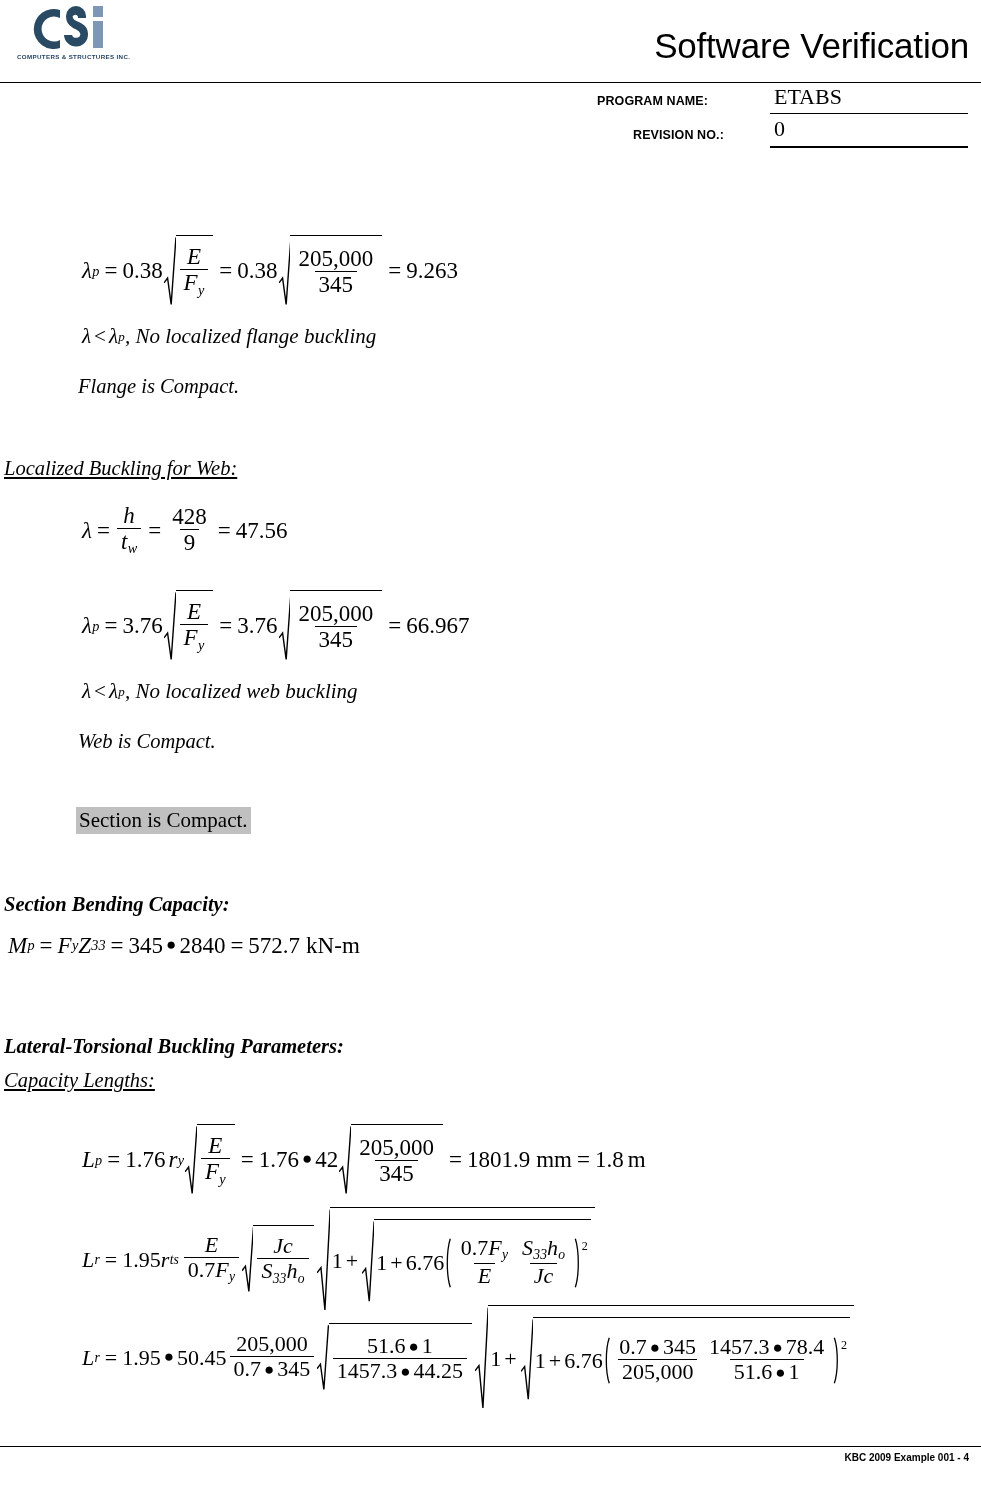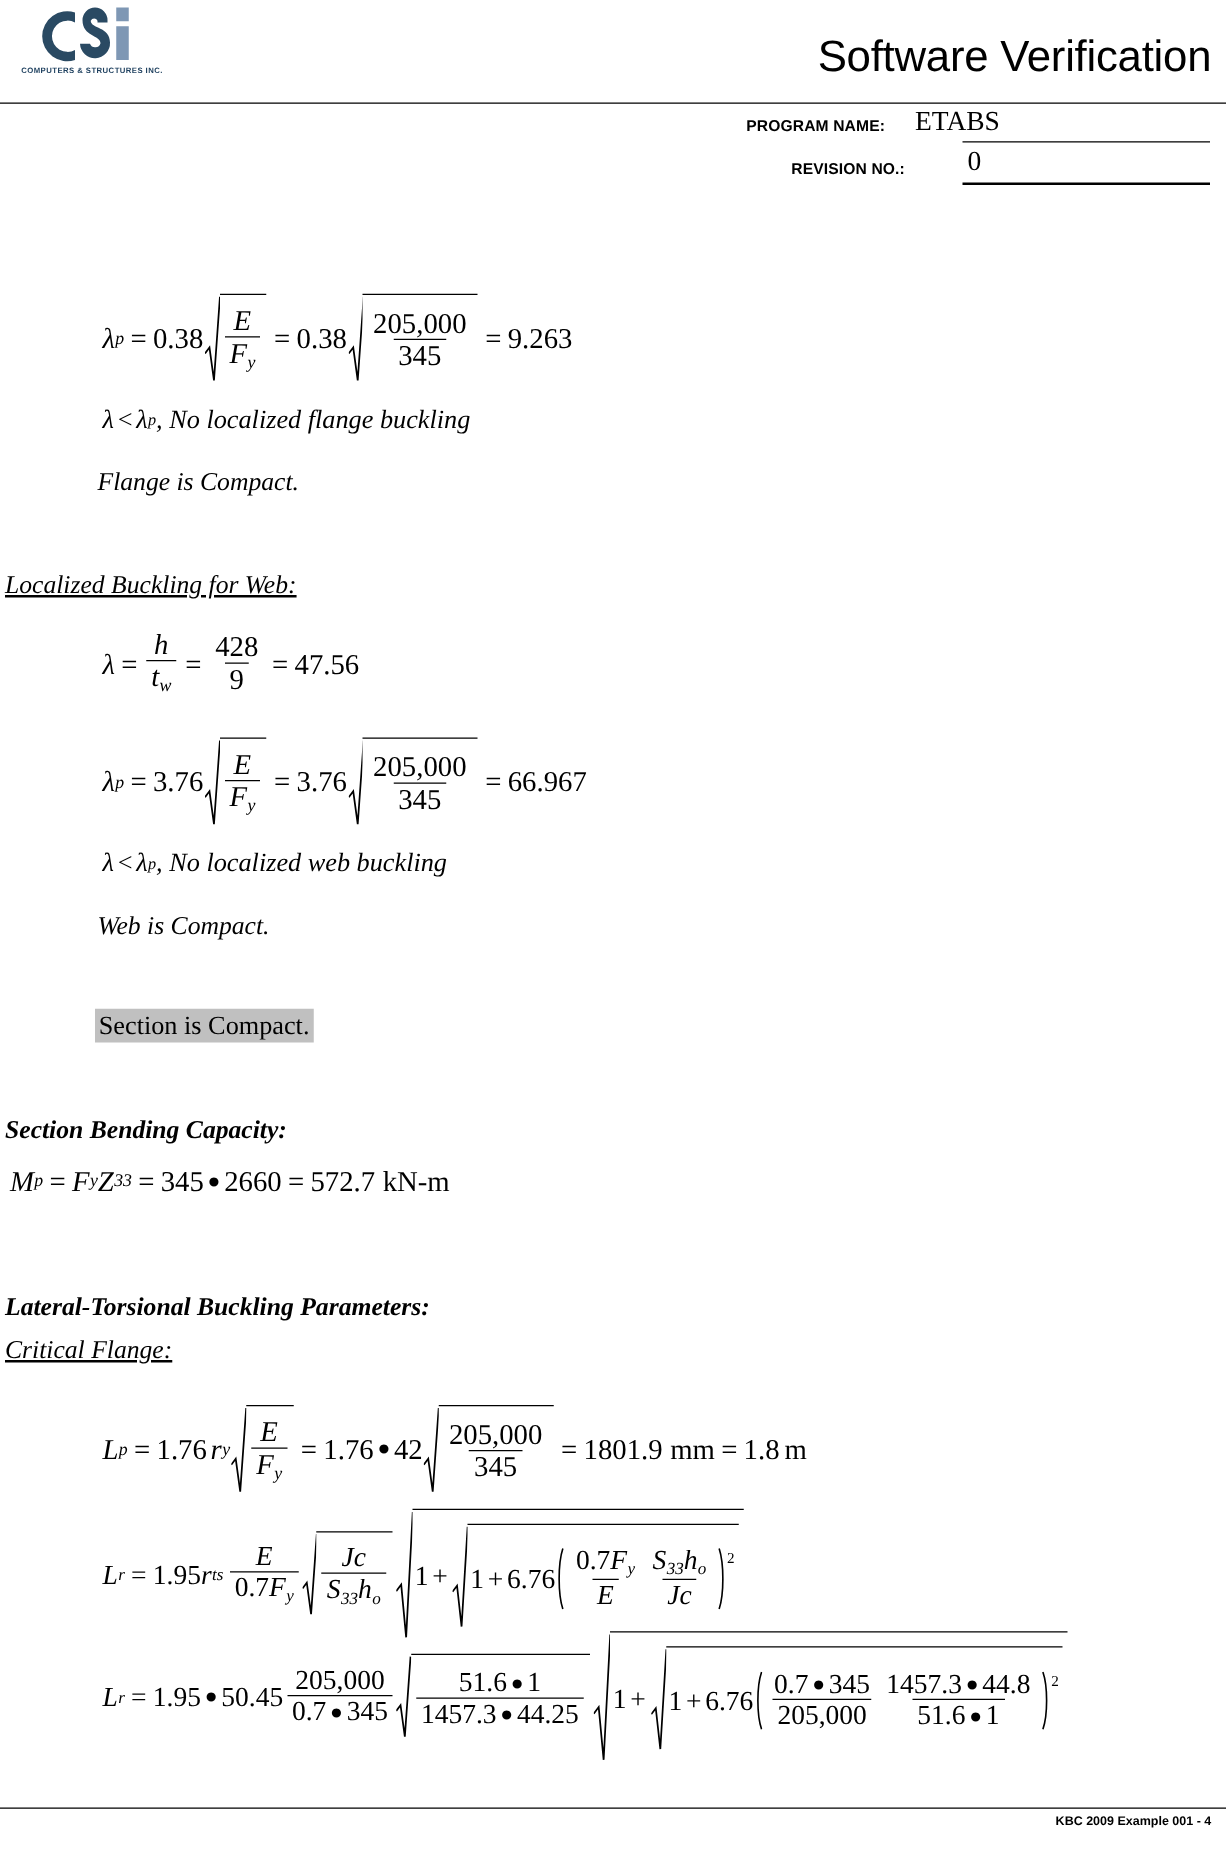--- a/index.html
+++ b/index.html
@@ -72,21 +72,21 @@
   .hdr-label.prog { left: 597px; top: 94px; }
   .hdr-label.rev  { left: 597px; top: 128px; padding-left: 36px; }
 
   .hdr-value {
     position: absolute;
     font-family: "Liberation Serif", serif;
     font-size: 22px;
     color: #000;
     white-space: nowrap;
   }
-  .hdr-value.prog { left: 732px; top: 84px; }
+  .hdr-value.prog { left: 774px; top: 84px; }
   .hdr-value.rev  { left: 774px; top: 116px; }
 
   .hdr-underline {
     position: absolute;
     left: 770px;
     width: 198px;
     height: 0;
   }
   .hdr-underline.u1 { top: 113px; border-top: 1.3px solid #000; }
   .hdr-underline.u2 { top: 146px; border-top: 2.2px solid #000; }
@@ -384,29 +384,29 @@
       <span class="it">M</span>
         <sub class="s">p</sub>
       <span class="op">=</span>
       <span class="it">F</span>
         <sub class="s">y</sub>
         <span class="it">Z</span>
         <sub class="s">33</sub>
       <span class="op">=</span>
       <span class="up">345</span>
       <span class="dot">●</span>
-      <span class="up">2660</span>
+      <span class="up">2840</span>
       <span class="op">=</span>
       <span class="up">572.7</span>
       <span class="unit" style="margin-left:6px;">kN-m</span>
     </span>
   </div>
 
   <div class="blk heading-bi" style="left:4px; top:1035px;">Lateral-Torsional Buckling Parameters:</div>
-  <div class="blk heading-iu" style="left:4px; top:1069px;">Critical Flange:</div>
+  <div class="blk heading-iu" style="left:4px; top:1069px;">Capacity Lengths:</div>
 
   <div class="blk" style="left:82px; top:1124px;">
     <span class="math">
       <span class="it">L</span>
         <sub class="s">p</sub>
       <span class="op">=</span>
       <span class="up">1.76</span>
       <span class="it" style="margin-left:3px;">r</span>
         <sub class="s">y</sub>
       <span class="sqrt">
@@ -574,21 +574,21 @@
                       <svg viewBox="0 0 10 70" preserveAspectRatio="none">
                         <path d="M8,1 C2,18 2,52 8,69" stroke="#000" stroke-width="1.3" fill="none" vector-effect="non-scaling-stroke"></path>
                       </svg>
                     </span>
                   <span class="pbody">
                     <span class="frac">
                       <span class="num"><span class="up">0.7</span><span class="dot">●</span><span class="up">345</span></span>
                       <span class="den up">205,000</span>
                     </span>
                     <span class="frac" style="margin-left:3px;">
-                      <span class="num"><span class="up">1457.3</span><span class="dot">●</span><span class="up">44.8</span></span>
+                      <span class="num"><span class="up">1457.3</span><span class="dot">●</span><span class="up">78.4</span></span>
                       <span class="den"><span class="up">51.6</span><span class="dot">●</span><span class="up">1</span></span>
                     </span>
                   </span>
                   <span class="pright">
                       <svg viewBox="0 0 10 70" preserveAspectRatio="none">
                         <path d="M2,1 C8,18 8,52 2,69" stroke="#000" stroke-width="1.3" fill="none" vector-effect="non-scaling-stroke"></path>
                       </svg>
                     </span>
                 </span>
                 <span class="exp">2</span>

